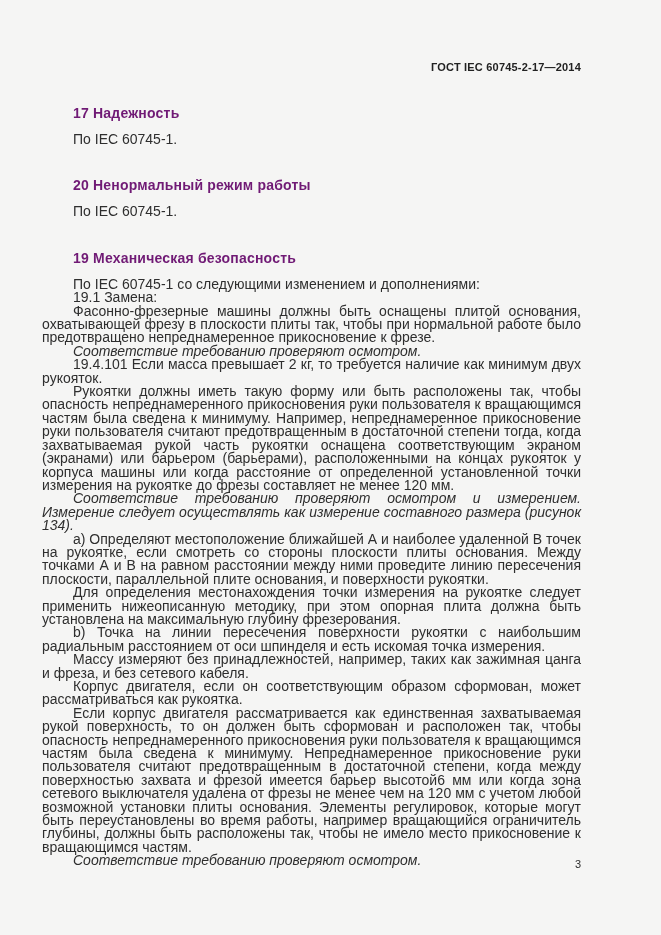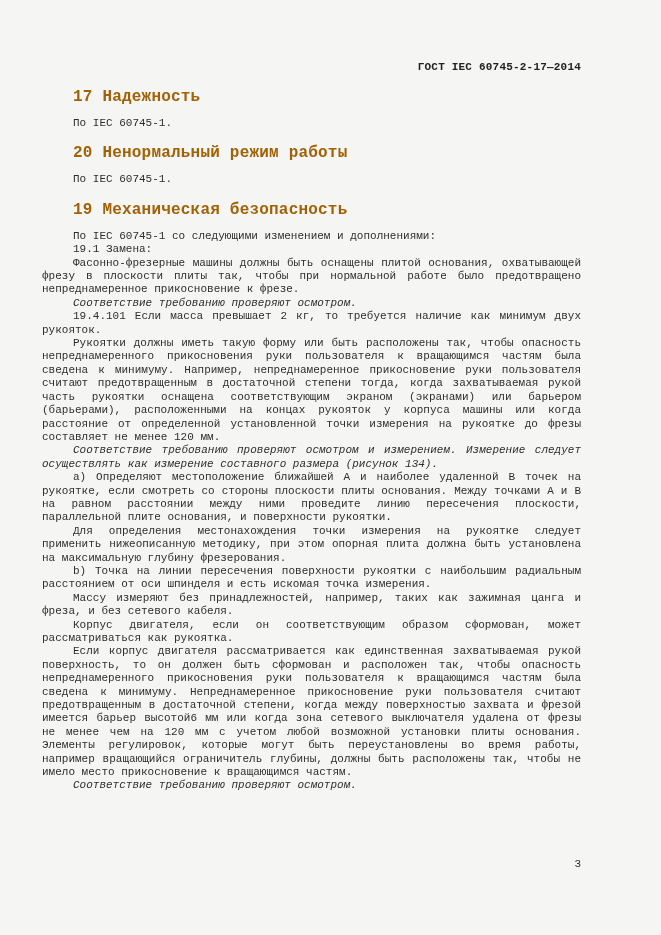--- a/index.html
+++ b/index.html
@@ -5,50 +5,50 @@
   html, body {
     margin: 0;
     padding: 0;
     background: #f5f5f4;
   }
   .page {
     position: relative;
     width: 661px;
     height: 935px;
     background: #f5f5f4;
-    font-family: Liberation Mono, monospace;
+    font-family: Liberation Sans, sans-serif;
     color: #2e2e2e;
     overflow: hidden;
   }
   .content {
     position: absolute;
     left: 42px;
     top: 0;
     width: 539px;
   }
   .doc-header {
     margin-top: 61px;
     text-align: right;
     font-weight: bold;
     font-size: 11px;
     line-height: 13px;
     color: #222;
     letter-spacing: 0.2px;
   }
   .section-heading {
-    font-size: 16px;
+    font-size: 14px;
     line-height: 16px;
     font-weight: bold;
-    color: #a16207;
-    margin: 15px 0 12px 0;
+    color: #701a75;
+    margin: 31px 0 12px 0;
     padding-left: 31px;
     letter-spacing: 0.2px;
   }
   .para {
-    font-size: 11px;
+    font-size: 14px;
     line-height: 13.4px;
     text-align: justify;
     text-indent: 31px;
     margin: 0;
     color: #2e2e2e;
   }
   .compliance {
     font-style: italic;
   }
   .page-number {

